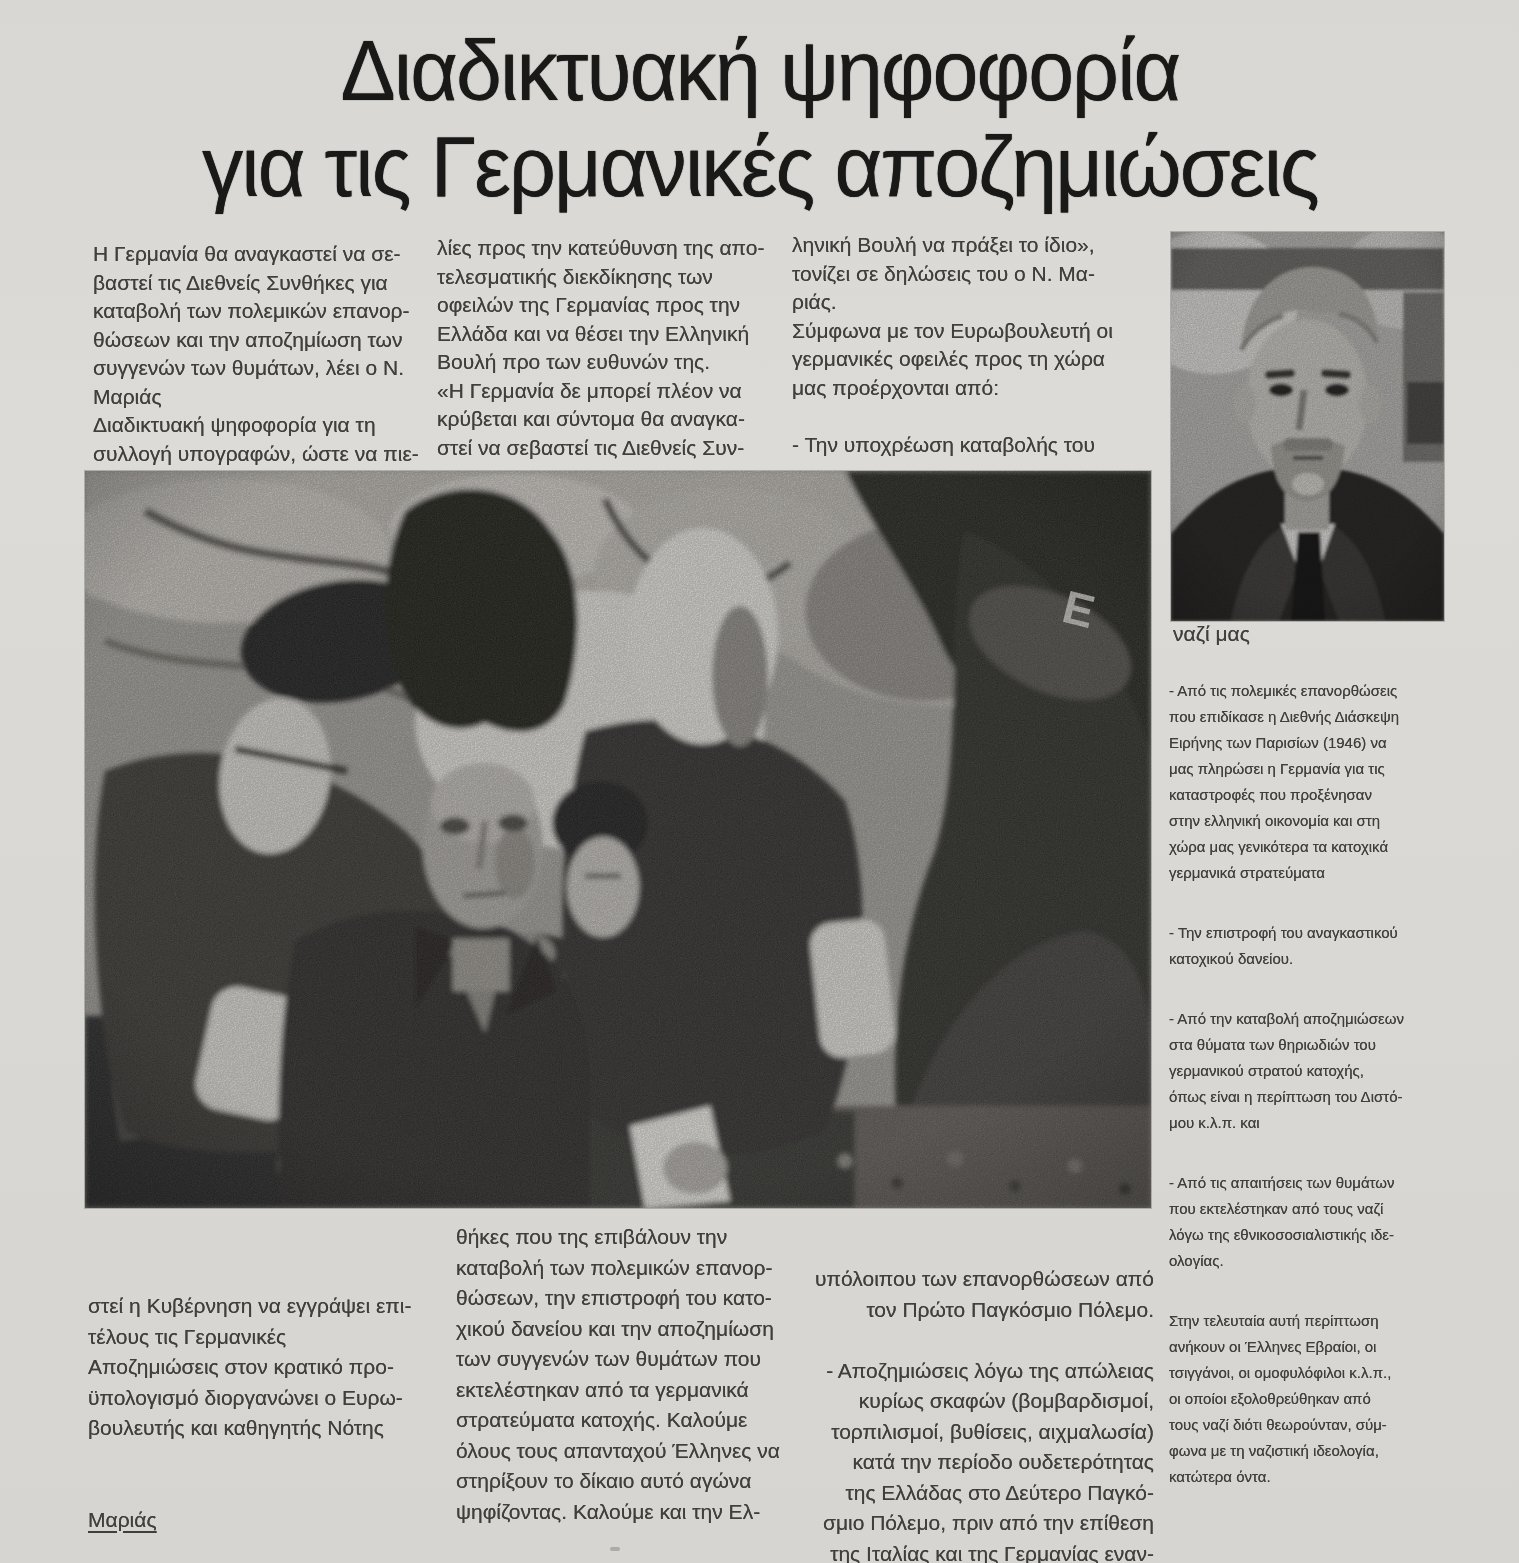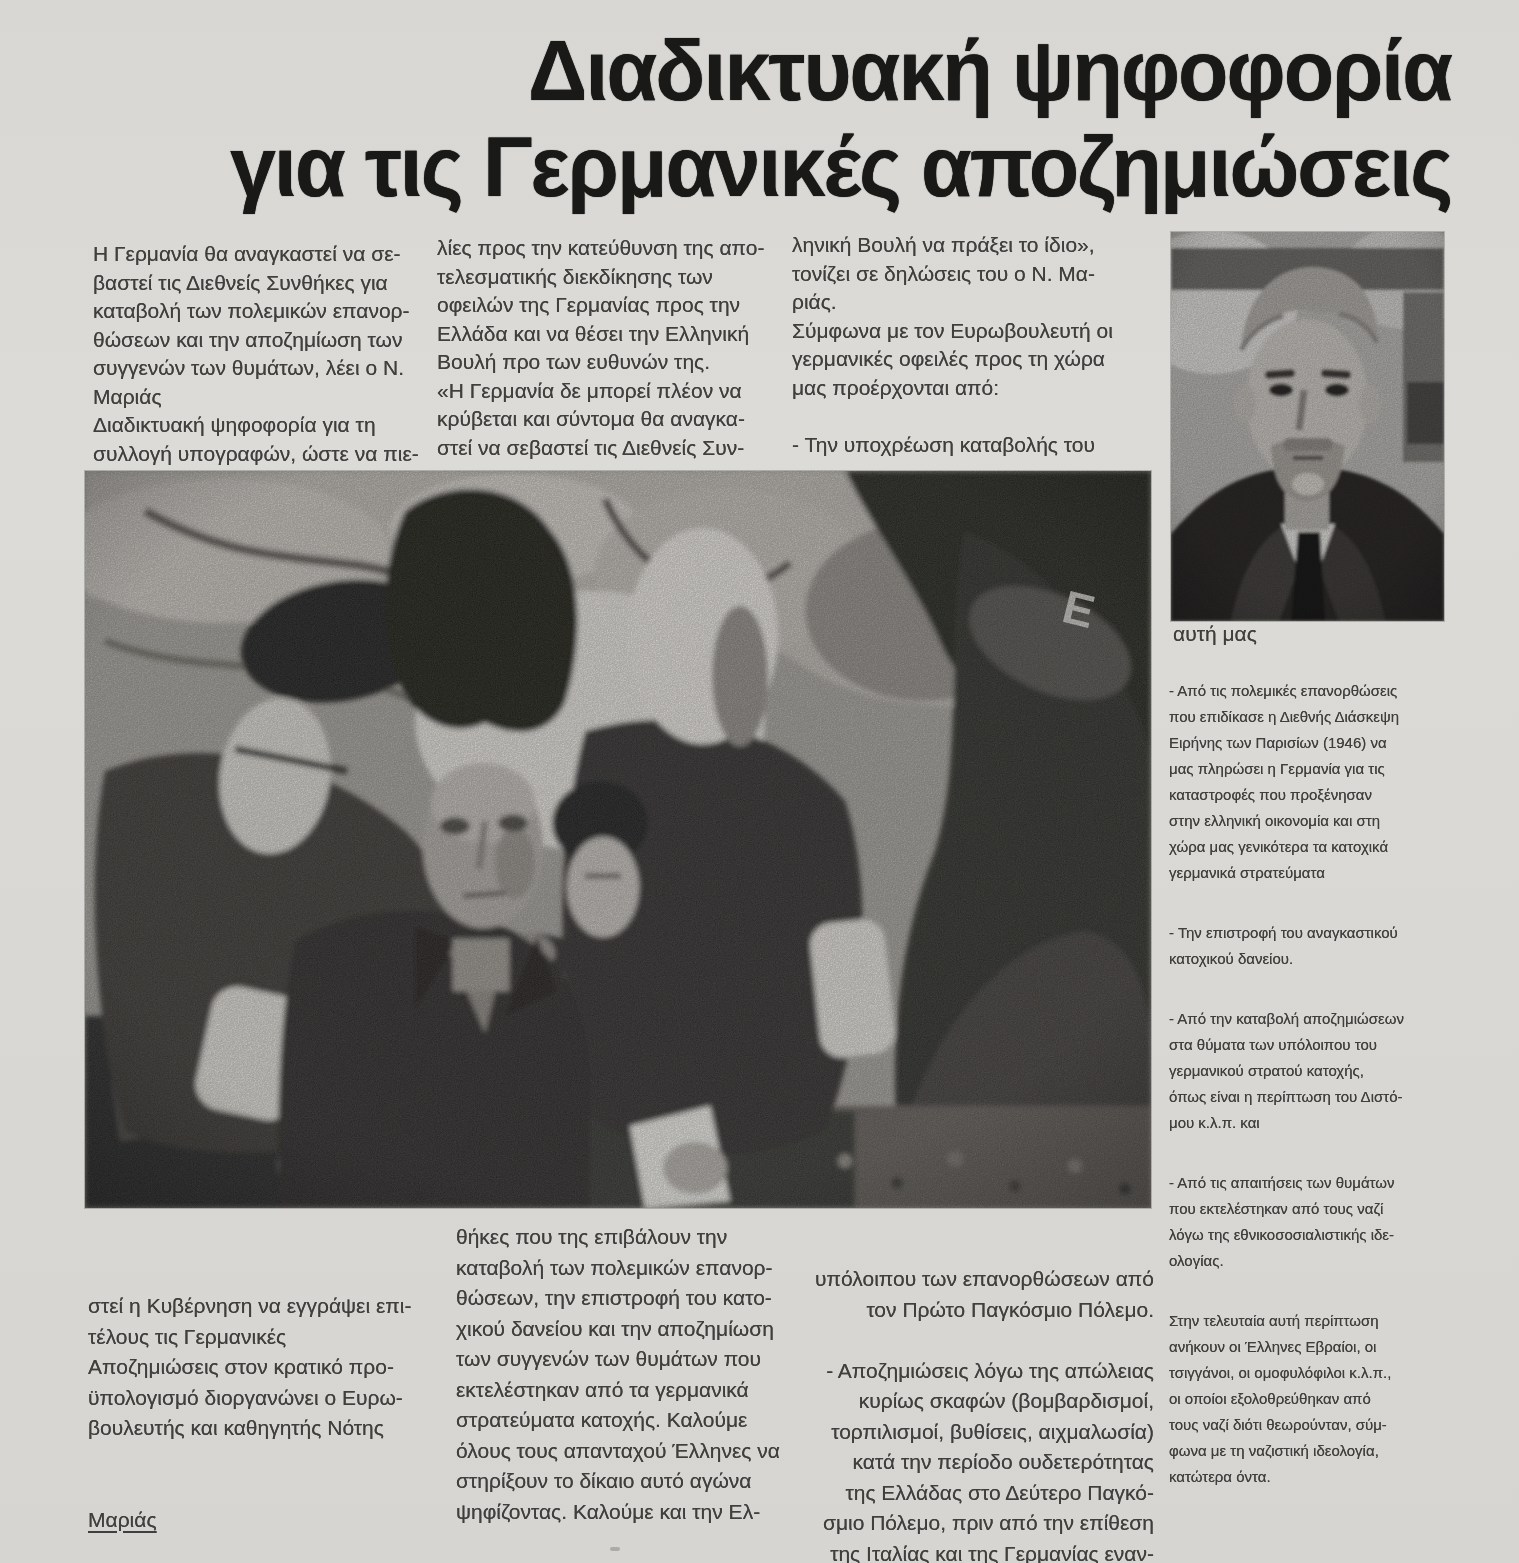--- a/index.html
+++ b/index.html
@@ -7,21 +7,21 @@
     position:relative;
     width:1519px;height:1563px;
     margin:0 auto;
     background:linear-gradient(180deg,#d8d7d4 0%,#dcdbd8 28%,#d8d7d4 70%,#d6d5d2 100%);
     overflow:hidden;
     font-family:"Liberation Sans",sans-serif;
     color:#3f3e3c;
   }
   .headline{
     position:absolute;left:40px;top:22px;width:1440px;
-    text-align:right;color:#191918;font-weight:bold;
+    text-align:center;color:#191918;font-weight:normal;
   }
   .headline .line{
     display:block;font-size:86px;line-height:96px;letter-spacing:-2px;
     transform:scaleX(.96);transform-origin:center;
     text-shadow:0 0 1px #191918;
   }
   .body-text{
     position:absolute;white-space:pre;
     font-size:21px;line-height:28.5px;
     color:#403f3d;text-shadow:0 0 .6px #5a5957;
@@ -245,35 +245,35 @@
         <rect x="112" y="206" width="50" height="13" rx="6" fill="#8f8c87"></rect>
         <path d="M122,226 L152,226" stroke="#57544f" stroke-width="4"></path>
         <ellipse cx="137" cy="252" rx="16" ry="11" fill="#cfccc6"></ellipse>
       </g>
 
       <rect width="273" height="389" filter="url(#qgrain)" opacity=".26"></rect>
       <rect width="273" height="389" fill="url(#qvig)"></rect>
     </svg>
   </div>
 
-  <div class="caption">αυτή μας</div>
+  <div class="caption">ναζί μας</div>
 
   <div class="sidebar">
     <p>- Από τις πολεμικές επανορθώσεις
 που επιδίκασε η Διεθνής Διάσκεψη
 Ειρήνης των Παρισίων (1946) να
 μας πληρώσει η Γερμανία για τις
 καταστροφές που προξένησαν
 στην ελληνική οικονομία και στη
 χώρα μας γενικότερα τα κατοχικά
 γερμανικά στρατεύματα</p>
     <p>- Την επιστροφή του αναγκαστικού
 κατοχικού δανείου.</p>
     <p>- Από την καταβολή αποζημιώσεων
-στα θύματα των υπόλοιπου του
+στα θύματα των θηριωδιών του
 γερμανικού στρατού κατοχής,
 όπως είναι η περίπτωση του Διστό-
 μου κ.λ.π. και</p>
     <p>- Από τις απαιτήσεις των θυμάτων
 που εκτελέστηκαν από τους ναζί
 λόγω της εθνικοσοσιαλιστικής ιδε-
 ολογίας.</p>
     <p>Στην τελευταία αυτή περίπτωση
 ανήκουν οι Έλληνες Εβραίοι, οι
 τσιγγάνοι, οι ομοφυλόφιλοι κ.λ.π.,

